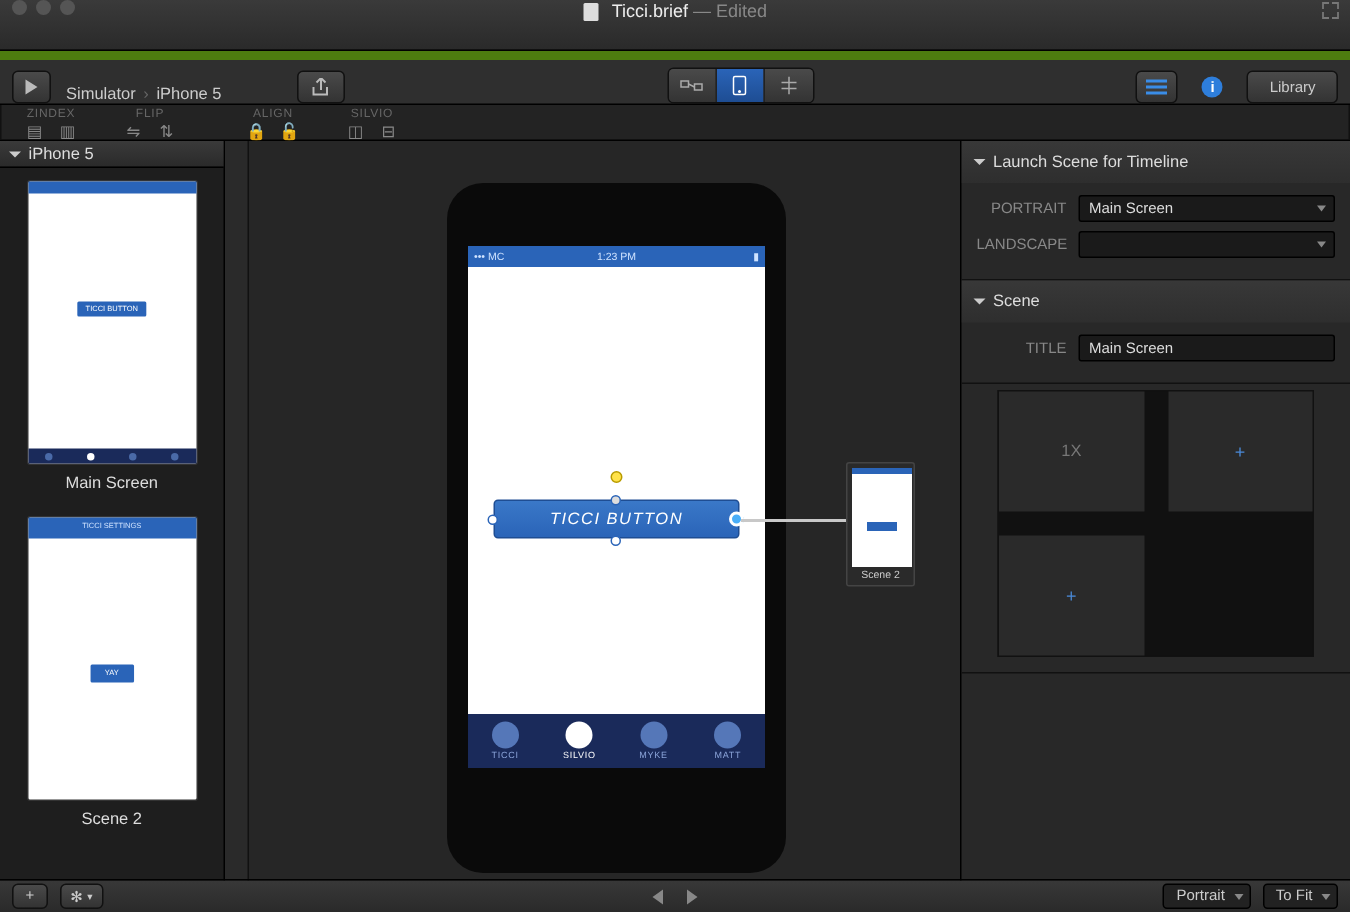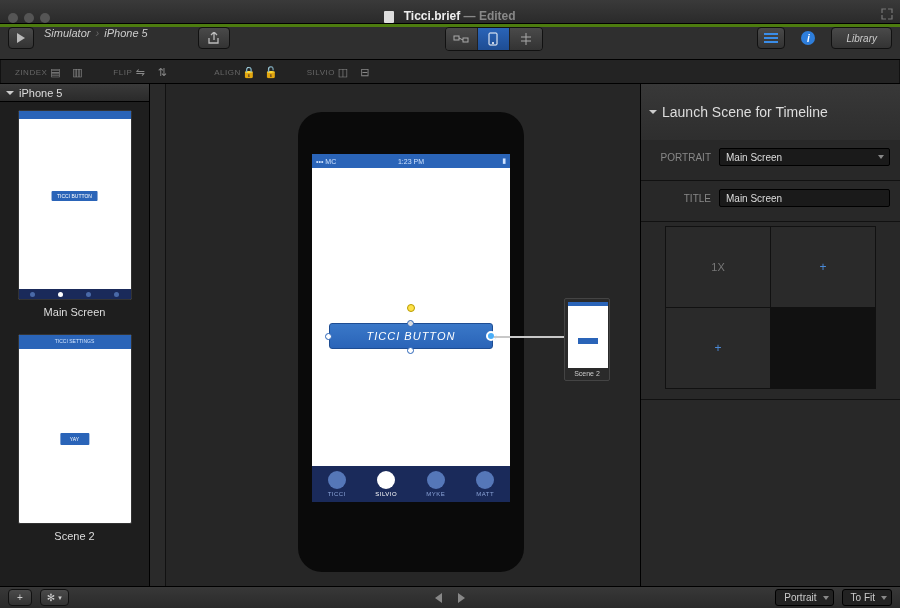--- a/index.html
+++ b/index.html
@@ -1,40 +1,40 @@
 <!DOCTYPE html>
 <html><head>
 <meta charset="utf-8">
 <style>
 * { margin: 0; padding: 0; box-sizing: border-box; font-family: -apple-system, "Helvetica Neue", Arial, sans-serif; }
 body { width: 900px; height: 608px; background: #1a1a1a; color: #aaa; font-size: 11px; overflow: hidden; position: relative; }
 
-.window-titlebar { height: 24px; background: linear-gradient(#3a3a3a,#2a2a2a); display:flex; align-items:flex-end; justify-content:center; border-bottom:1px solid #000; position:relative;font-weight:bold; }
+.window-titlebar { height: 34px; background: linear-gradient(#3a3a3a,#2a2a2a); display:flex; align-items:flex-start; justify-content:center; border-bottom:1px solid #000; position:relative; }
 .traffic-lights { position:absolute; left:8px; display:flex; gap:6px; }
 .traffic-lights span { width:10px; height:10px; border-radius:50%; background:#555; }
 .title { color:#ccc; font-size:12px; }
 .title .filename { color:#eee; }
 .title .edited { color:#888; }
 .doc-icon { width:10px; height:12px; background:#ddd; border-radius:1px; display:inline-block; margin-right:6px; vertical-align:middle; }
 
-.toolbar { height:36px; background:#2f2f2f; border-top:3px solid #4d7c0f; border-bottom:1px solid #000; display:flex; align-items:flex-start; padding:0 8px; gap:10px;font-style:italic; }
+.toolbar { height:36px; background:#2f2f2f; border-top:6px solid #4d7c0f; border-bottom:1px solid #000; display:flex; align-items:flex-end; padding:0 8px; gap:10px; }
 .tb-btn { height:22px; background:linear-gradient(#4a4a4a,#333); border:1px solid #111; border-radius:4px; display:flex; align-items:center; justify-content:center; padding:0 8px; color:#ccc; font-size:10px; }
 .play-triangle { width:0; height:0; border-left:8px solid #bbb; border-top:5px solid transparent; border-bottom:5px solid transparent; }
 .breadcrumb { color:#ccc; }
 .spacer { flex:1; }
 .seg { display:flex; border-radius:4px; overflow:hidden; border:1px solid #111; }
 .seg .seg-item { width:32px; height:22px; background:linear-gradient(#4a4a4a,#333); display:flex; align-items:center; justify-content:center; border-right:1px solid #222; color:#999; }
 .seg .seg-item:last-child { border-right:none; }
 .seg .seg-item.active { background:linear-gradient(#2a64b8,#1e4d93); color:#fff; }
 .info-circle { width:14px; height:14px; border-radius:50%; background:#2e7edb; color:#fff; display:flex; align-items:center; justify-content:center; font-weight:bold; font-size:10px; }
 .hamburger { display:flex; flex-direction:column; gap:2px; }
 .hamburger span { width:14px; height:2px; background:#3a8de8; }
 
 .toolbar2 { height:24px; background:#232323; border-bottom:1px solid #000; display:flex; align-items:center; }
-.zone { display:flex; flex-direction:row; align-items:center; gap:0; padding:2px 6px 0; }
+.zone { display:flex; flex-direction:column; align-items:center; gap:0; padding:2px 6px 0; }
 .zone .lbl { font-size:8px; color:#666; letter-spacing:.5px; }
 .zone .icons { display:flex; gap:6px; align-items:center; }
 .mini-icon { width:16px; height:14px; display:flex; align-items:center; justify-content:center; color:#888; }
 .divider-v { width:1px; background:#111; height:100%; }
 
 .search-wrap { display:flex; align-items:center; width:150px; }
 .search-input { flex:1; background:#1a1a1a; border:1px solid #000; border-radius:9px; height:17px; padding:0 6px 0 20px; color:#aaa; font-size:10px; }
 .search-glass { position:relative; left:14px; width:0; }
 .search-glass::before { content:""; width:8px; height:8px; border:1px solid #666; border-radius:50%; position:absolute; top:-6px; }
 .search-glass::after { content:""; width:4px; height:1px; background:#666; position:absolute; top:2px; left:7px; transform:rotate(45deg); }
@@ -77,28 +77,28 @@
 .link-anchor { width:10px; height:10px; border:2px solid #fff; border-radius:50%; background:#4aaef8; position:absolute; top:247px; left:336px; }
 
 .mini-scene { position:absolute; left:414px; top:214px; width:46px; background:#2a2a2a; padding:3px; border:1px solid #444; border-radius:2px; }
 .mini-scene .ms-img { width:40px; height:66px; background:#fff; position:relative; }
 .mini-scene .ms-status { position:absolute; top:0; left:0; right:0; height:4px; background:#2a64b8; }
 .mini-scene .ms-btn { position:absolute; top:36px; left:10px; width:20px; height:6px; background:#2a64b8; }
 .mini-scene .ms-lbl { text-align:center; font-size:7px; color:#ccc; padding-top:2px; }
 
 .inspector { width:260px; background:#282828; border-left:1px solid #000; overflow-y:auto; }
 .insp-section { border-bottom:1px solid #111; }
-.insp-head { background:linear-gradient(#383838,#2e2e2e); padding:20px 8px; font-size:14px; color:#ddd; font-weight:500; display:flex; align-items:center; }
+.insp-head { background:linear-gradient(#383838,#2e2e2e); padding:8px 8px; font-size:11px; color:#ddd; font-weight:500; display:flex; align-items:center; }
 .insp-head .tri { display:inline-block; width:0; height:0; border-top:4px solid #ccc; border-left:4px solid transparent; border-right:4px solid transparent; margin-right:5px; }
 .insp-body { padding:8px 10px; }
 .insp-row { display:flex; align-items:center; margin-bottom:6px; }
 .insp-row .rlabel { width:68px; text-align:right; font-size:10px; color:#888; padding-right:8px; }
 .insp-field { flex:1; background:#1a1a1a; border:1px solid #000; height:18px; border-radius:2px; padding:0 6px; color:#ddd; font-size:10px; display:flex; align-items:center; position:relative; }
 .insp-field .caret { position:absolute; right:5px; width:0; height:0; border-top:4px solid #888; border-left:3px solid transparent; border-right:3px solid transparent; }
-.grid2 { display:grid; grid-template-columns:1fr 1fr; grid-template-rows:80px 80px; gap:1px; background:#111; border:1px solid #111; margin:4px 24px 10px; }
+.grid2 { display:grid; grid-template-columns:1fr 1fr; grid-template-rows:80px 80px; gap:16px; background:#111; border:1px solid #111; margin:4px 24px 10px; }
 .grid2 .cell { background:#2a2a2a; display:flex; align-items:center; justify-content:center; font-size:11px; color:#777; position:relative; }
 .grid2 .plus { color:#4a8ad8; font-size:12px; }
 
 .bottom-bar { position:absolute; left:0; right:0; bottom:0; height:22px; background:linear-gradient(#383838,#2a2a2a); border-top:1px solid #000; display:flex; align-items:center; padding:0 8px; gap:8px; }
 .pager { position:absolute; left:50%; transform:translateX(-50%); display:flex; gap:16px; color:#888; }
 .arrow-l { width:0; height:0; border-right:7px solid #888; border-top:5px solid transparent; border-bottom:5px solid transparent; }
 .arrow-r { width:0; height:0; border-left:7px solid #888; border-top:5px solid transparent; border-bottom:5px solid transparent; }
 .sel-zoom { background:#222; border:1px solid #000; border-radius:3px; height:17px; padding:0 16px 0 8px; font-size:10px; color:#ccc; position:relative; display:flex; align-items:center; }
 .sel-zoom .caret { position:absolute; right:4px; width:0; height:0; border-top:4px solid #888; border-left:3px solid transparent; border-right:3px solid transparent; }
 
@@ -308,24 +308,35 @@
           <span>Launch Scene for Timeline</span>
         </div>
       <div class="insp-body">
         <div class="insp-row">
           <div class="rlabel">PORTRAIT</div>
           <div class="insp-field">
               <span>Main Screen</span>
               <span class="caret"></span>
             </div>
         </div>
+        <div class="insp-row">
+          <div class="rlabel">LANDSCAPE</div>
+          <div class="insp-field">
+              <span></span>
+              <span class="caret"></span>
+            </div>
+        </div>
       </div>
     </div>
 
     <div class="insp-section">
+      <div class="insp-head">
+          <span class="tri"></span>
+          <span>Scene</span>
+        </div>
       <div class="insp-body">
         <div class="insp-row">
           <div class="rlabel">TITLE</div>
           <div class="insp-field">
               <span>Main Screen</span>
             </div>
         </div>
       </div>
     </div>
 

